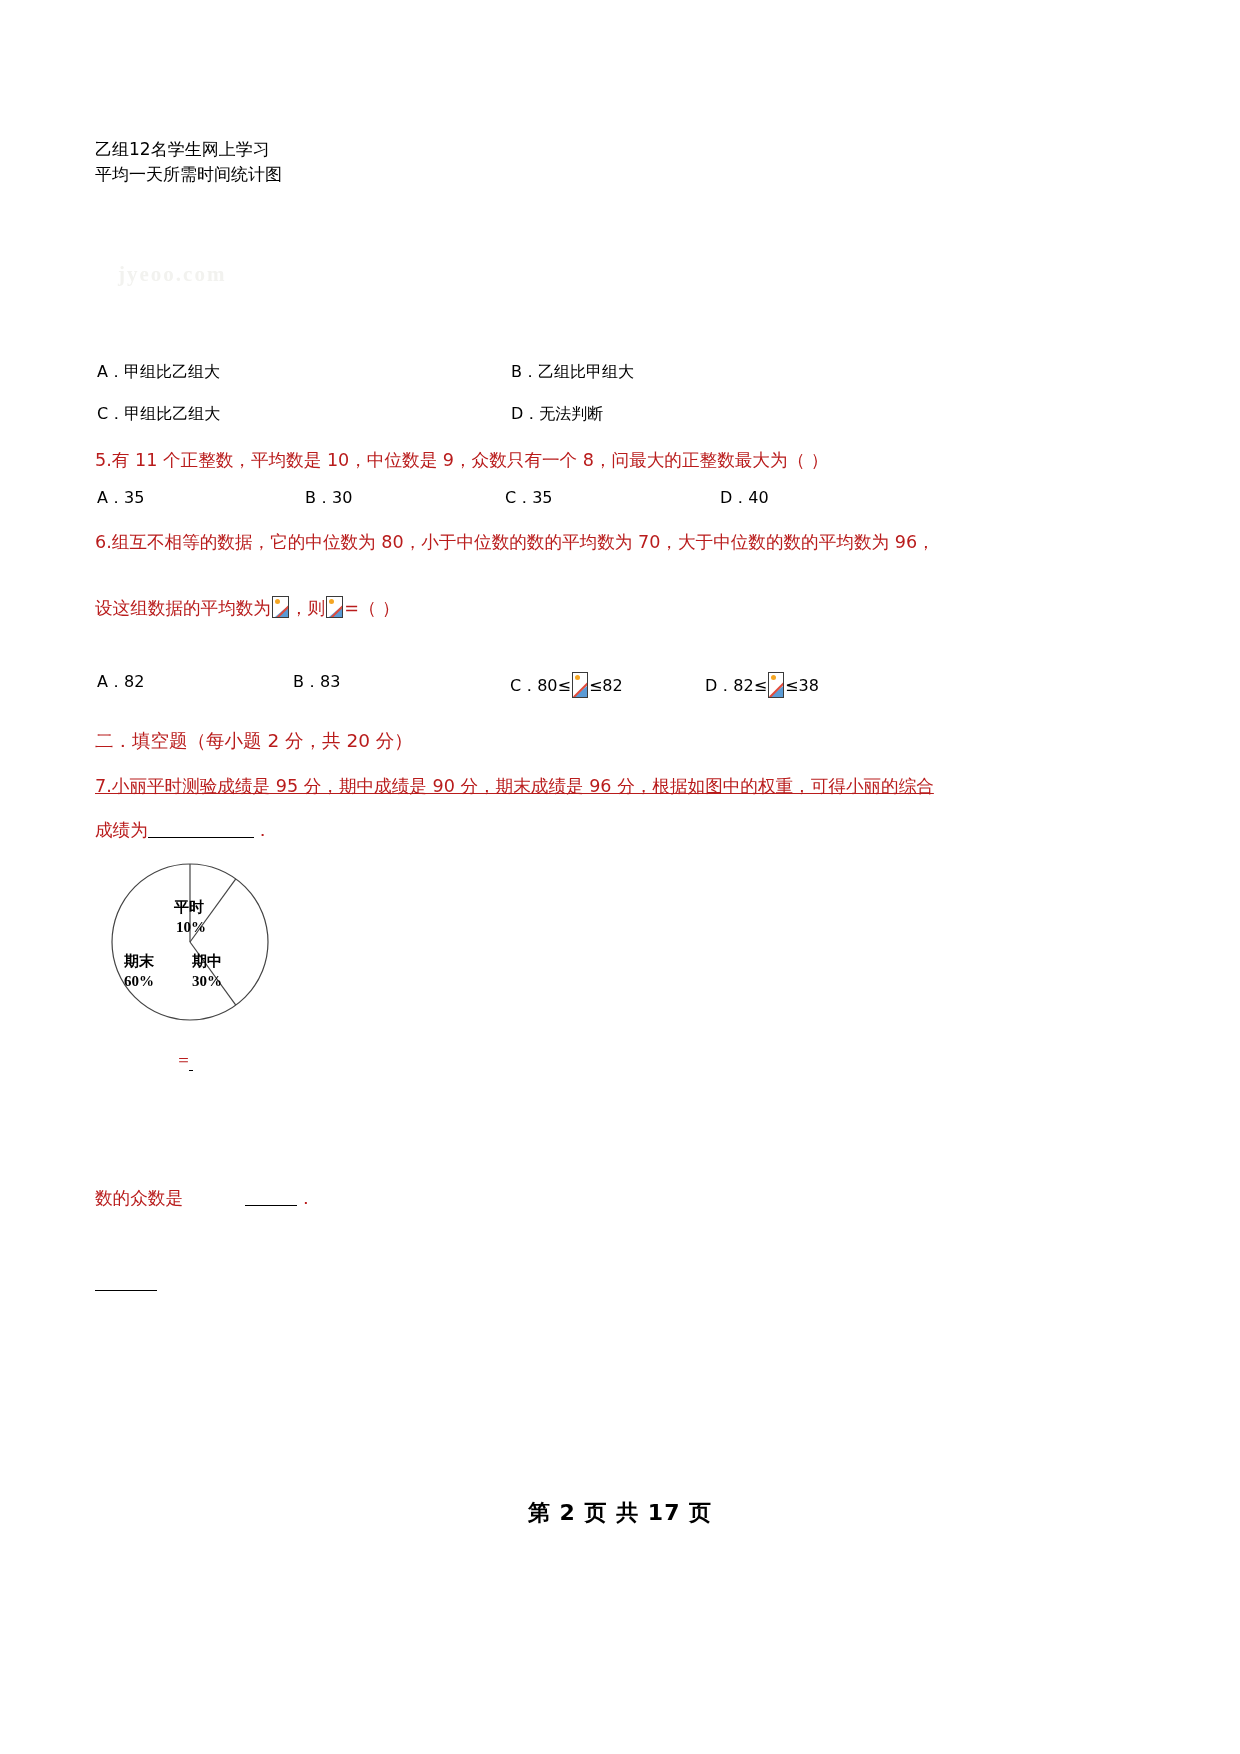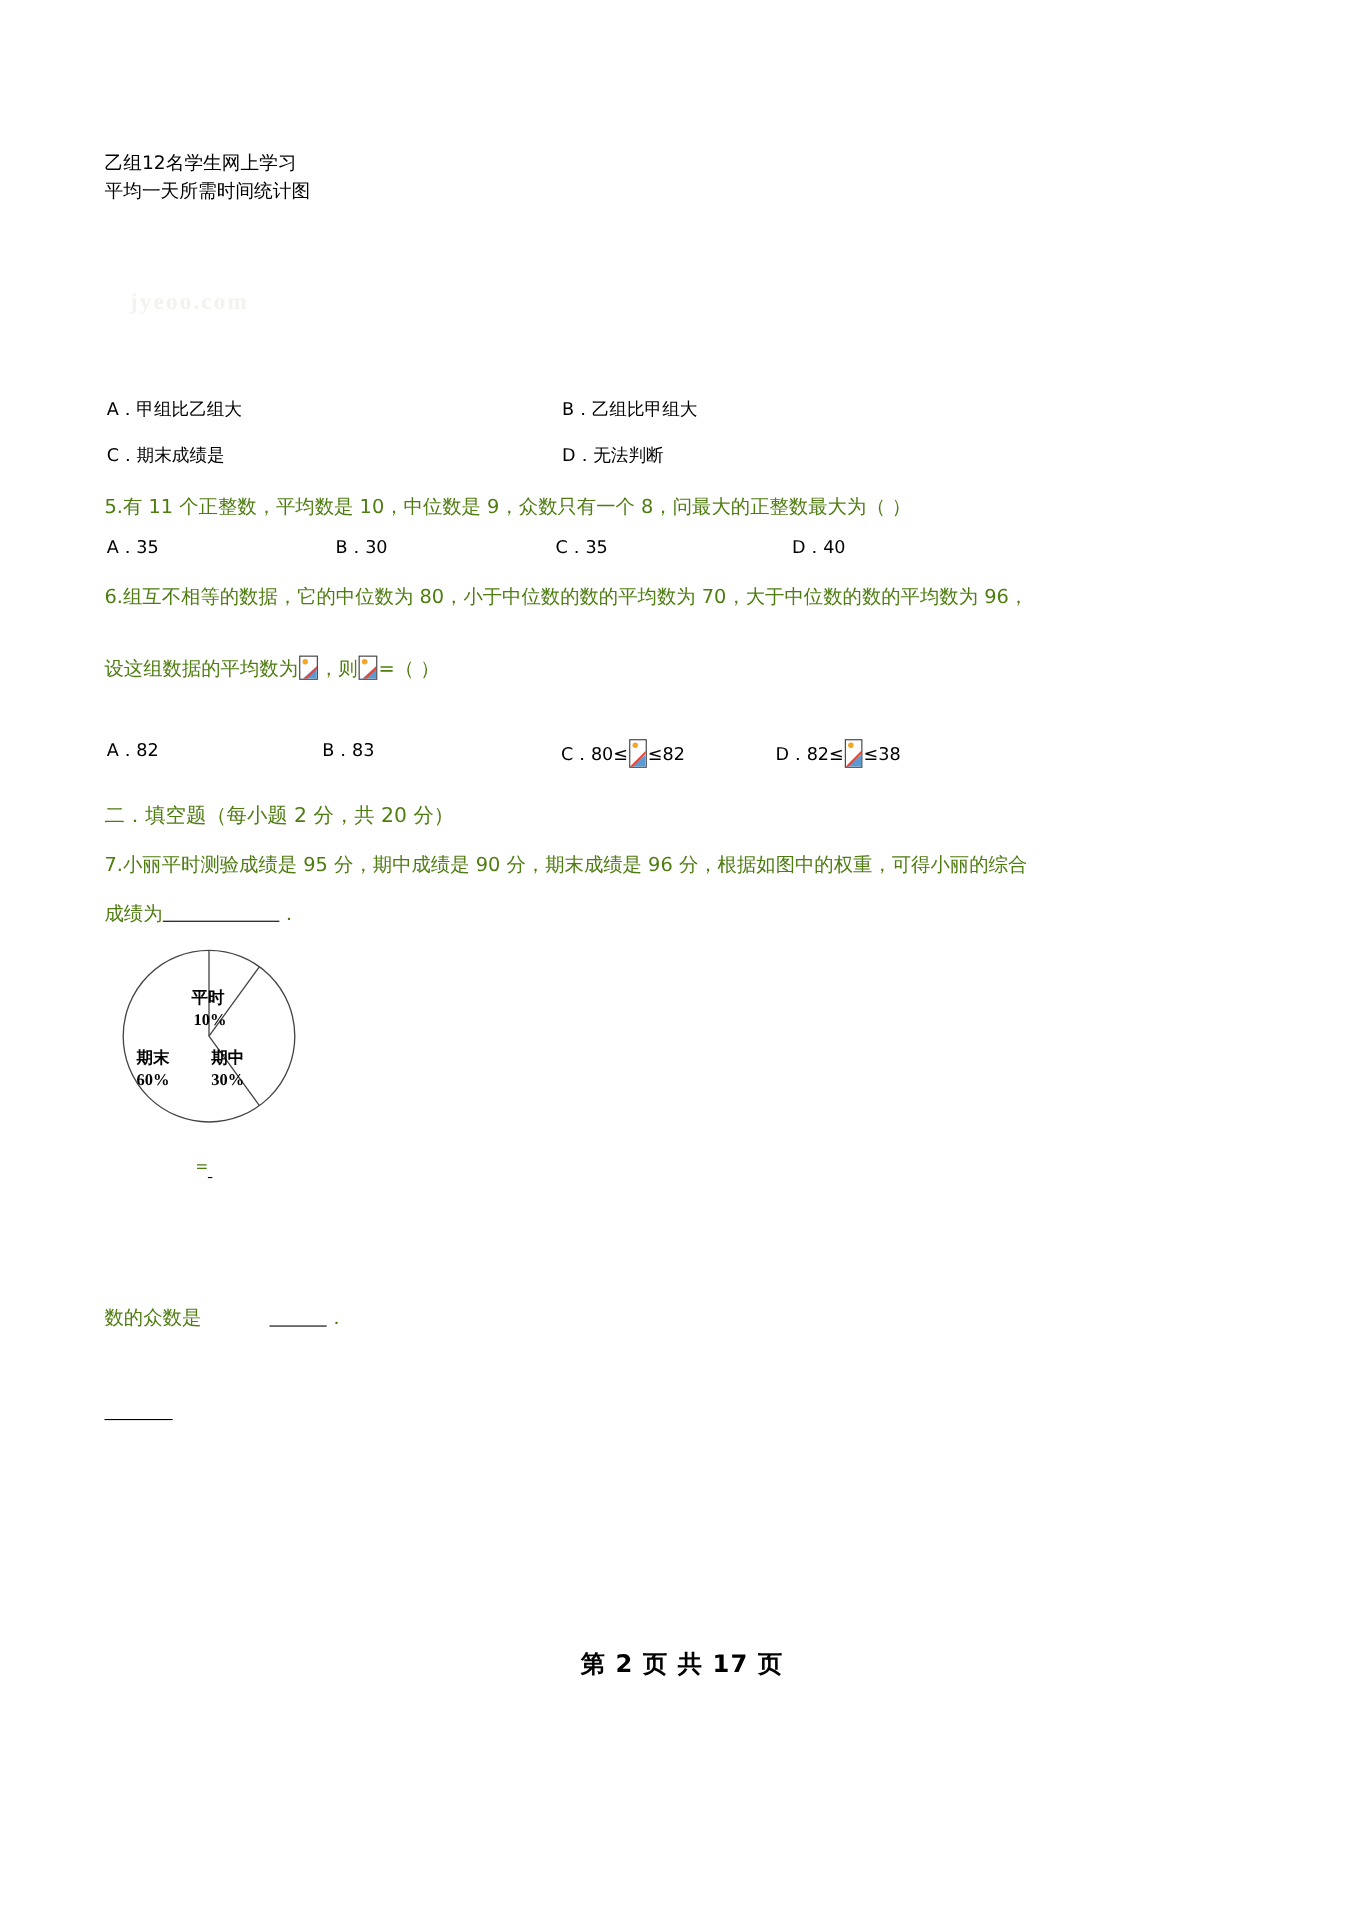--- a/index.html
+++ b/index.html
@@ -19,21 +19,21 @@
     position: absolute;
     left: 0; top: 0;
     width: 1240px;
     height: 1274px;
   }
   .body-line {
     position: absolute;
     font-family: "DejaVu Sans", "Liberation Sans", sans-serif;
     font-size: 17.6px;
     white-space: nowrap;
-    color: #4d7c0f;
+    color: #b91c1c;
   }
   .opt {
     position: absolute;
     font-family: "DejaVu Sans", "Liberation Sans", sans-serif;
     font-size: 16px;
     white-space: nowrap;
   }
   .chart-title {
     position: absolute;
     font-family: "DejaVu Sans", "Liberation Sans", sans-serif;
@@ -158,21 +158,21 @@
 <div class="page">
 
   <div class="chart-title" style="left:95px; top:137px;">乙组12名学生网上学习</div>
   <div class="chart-title" style="left:95px; top:162px;">平均一天所需时间统计图</div>
 
   <div class="wm" style="left:118px; top:262px;">jyeoo.com</div>
 
 
   <div class="opt" style="left:97px; top:362px;">A．甲组比乙组大</div>
   <div class="opt" style="left:511px; top:362px;">B．乙组比甲组大</div>
-  <div class="opt" style="left:97px; top:404px;">C．期末成绩是</div>
+  <div class="opt" style="left:97px; top:404px;">C．甲组比乙组大</div>
   <div class="opt" style="left:511px; top:404px;">D．无法判断</div>
 
   <div class="body-line" style="left:95px; top:448px;">5.有 11 个正整数，平均数是 10，中位数是 9，众数只有一个 8，问最大的正整数最大为（       ）</div>
   <div class="opt" style="left:97px; top:488px;">A．35</div>
   <div class="opt" style="left:305px; top:488px;">B．30</div>
   <div class="opt" style="left:505px; top:488px;">C．35</div>
   <div class="opt" style="left:700px; top:488px;margin-left:20px;">D．40</div>
 
   <div class="body-line" style="left:95px; top:530px;">6.组互不相等的数据，它的中位数为 80，小于中位数的数的平均数为 70，大于中位数的数的平均数为 96，</div>
 
@@ -184,21 +184,21 @@
   <div class="opt" style="left:293px; top:672px;">B．83</div>
   <div class="opt" style="left:510px; top:672px;">
     <span>C．80≤</span><span class="broken-img tall"><span class="sun"></span><span class="tri"></span><span class="slash"></span></span><span>≤82</span>
   </div>
   <div class="opt" style="left:705px; top:672px;">
     <span>D．82≤</span><span class="broken-img tall"><span class="sun"></span><span class="tri"></span><span class="slash"></span></span><span>≤38</span>
   </div>
 
   <div class="body-line" style="left:95px; top:728px; font-size:18.5px;">二．填空题（每小题 2 分，共 20 分）</div>
 
-  <div class="body-line" style="left:95px; top:774px;">7.小丽平时测验成绩是 95 分，期中成绩是 90 分，期末成绩是 96 分，根据如图中的权重，可得小丽的综合</div>
+  <div class="body-line" style="left:95px; top:774px;text-decoration:underline;">7.小丽平时测验成绩是 95 分，期中成绩是 90 分，期末成绩是 96 分，根据如图中的权重，可得小丽的综合</div>
   <div class="body-line" style="left:95px; top:818px;">
     <span>成绩为</span><span class="blank" style="width:106px"></span><span>．</span>
   </div>
 
   <div class="pie-wrap" style="left:98px; top:860px;">
     <svg width="200" height="165" viewBox="0 0 200 165">
       <circle cx="92" cy="82" r="78" fill="none" stroke="#444" stroke-width="1.2"></circle>
 
       <line x1="92" y1="82" x2="92" y2="4" stroke="#444" stroke-width="1.2"></line>
 

